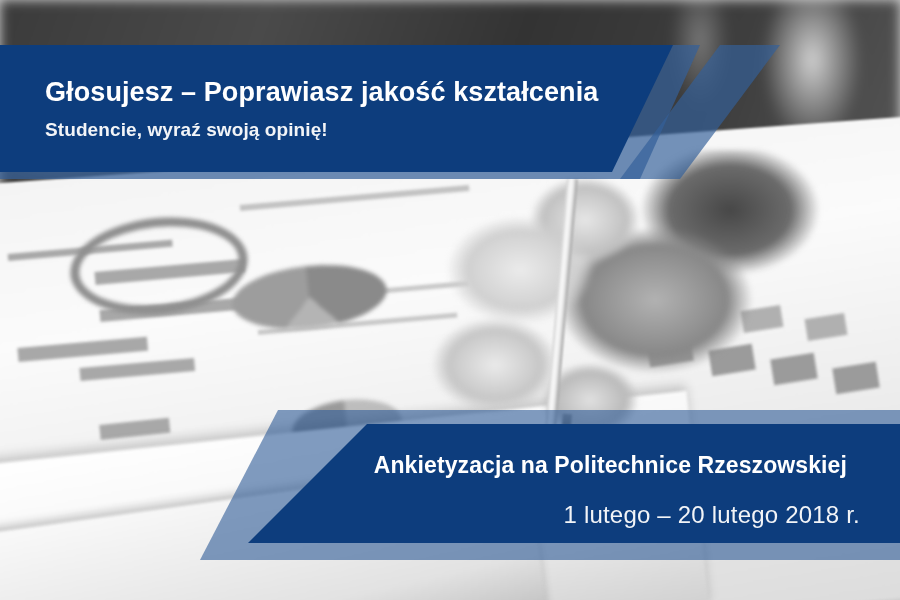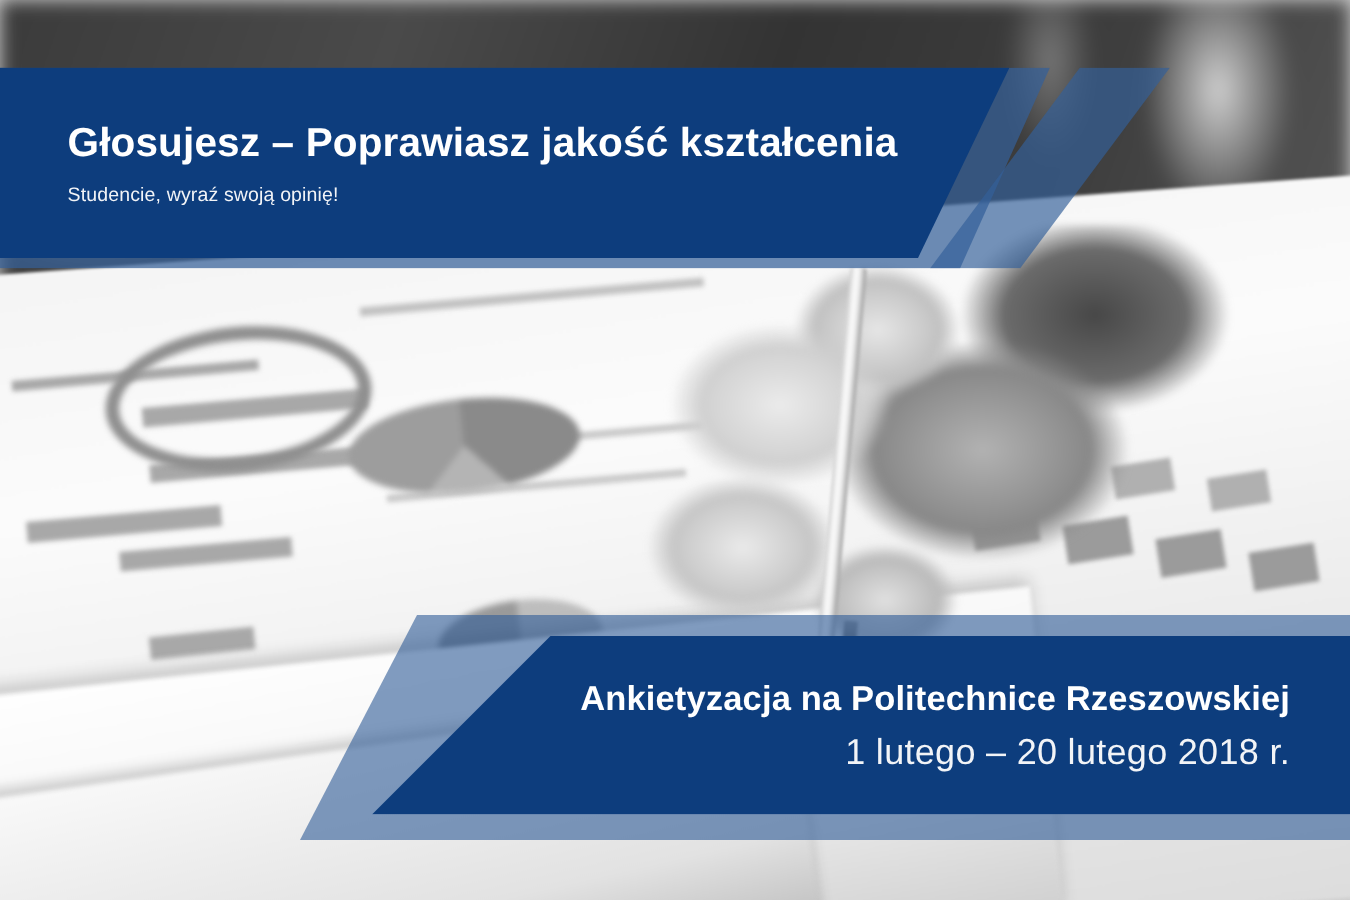--- a/index.html
+++ b/index.html
@@ -113,21 +113,21 @@
   .headline{
     margin:0; color:#ffffff;
     font-family:"Liberation Sans Narrow","Liberation Sans",sans-serif;
     font-weight:700; font-size:27px; letter-spacing:.1px;
     font-stretch: condensed;
     white-space:nowrap;
   }
   .subline{
     margin:0; color:#f2f4f7;
     font-family:"Liberation Sans",sans-serif;
-    font-weight:400; font-size:13px; letter-spacing:.1px;
+    font-weight:700; font-size:19px; letter-spacing:.1px;
     white-space:nowrap;
   }
 
   
   .ribbon-bot-light{
     position:absolute; left:200px; top:410px; width:700px; height:150px;
     background: rgba(52,96,153,.62);
     clip-path: polygon(78px 0, 700px 0, 700px 150px, 0 150px);
   }
   
@@ -135,21 +135,21 @@
     position:absolute; left:248px; top:424px; width:652px; height:119px;
     background:#0d3d7d;
     clip-path: polygon(119px 0, 652px 0, 652px 119px, 0 119px);
   }
   .ribbon-bot-text{
     position:absolute; right:40px; top:424px; width:620px; height:119px;
     display:flex; flex-direction:column; justify-content:center;
     align-items:flex-end; gap:9px;
   }
   .bot-title{
-    margin:0; color:#ffffff;
+    margin:13px; color:#ffffff;
     font-family:"Liberation Sans Narrow","Liberation Sans",sans-serif;
     font-weight:700; font-size:23px; letter-spacing:.1px;
     font-stretch: condensed;
     white-space:nowrap; text-align:right;
   }
   .bot-date{
     margin:0; color:#f2f4f7;
     font-family:"Liberation Sans",sans-serif;
     font-weight:400; font-size:24px; letter-spacing:.2px;
     white-space:nowrap; text-align:right;

